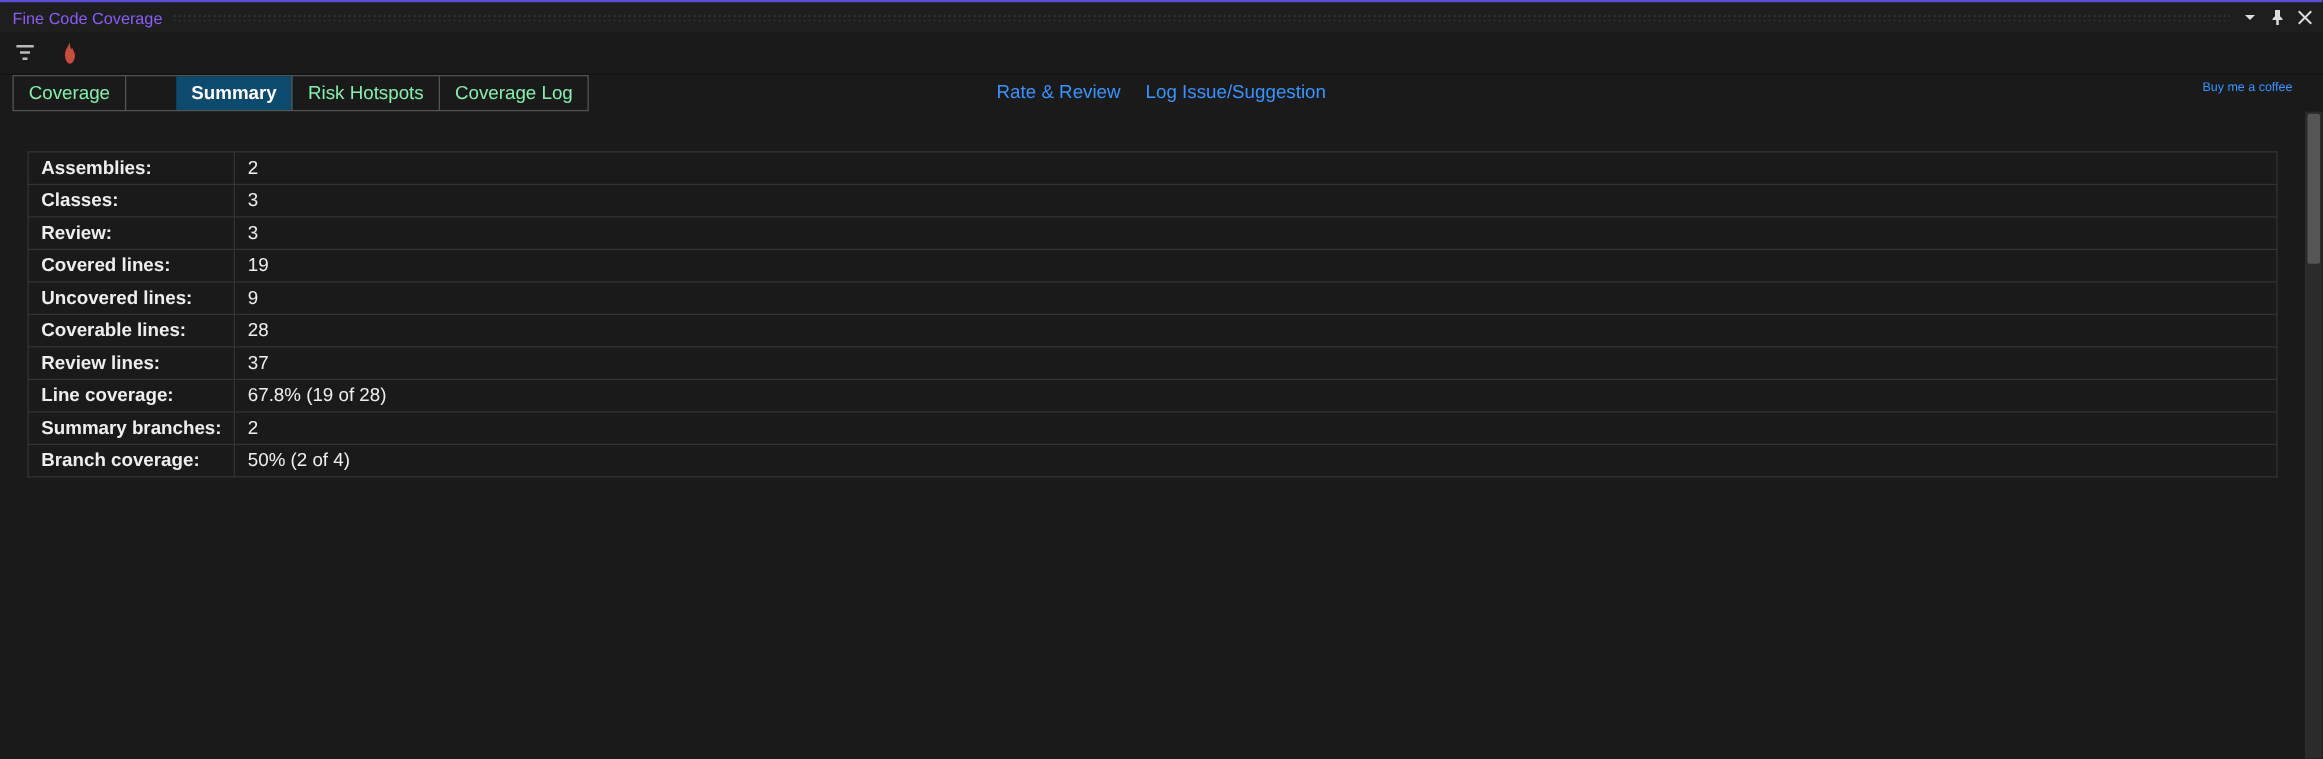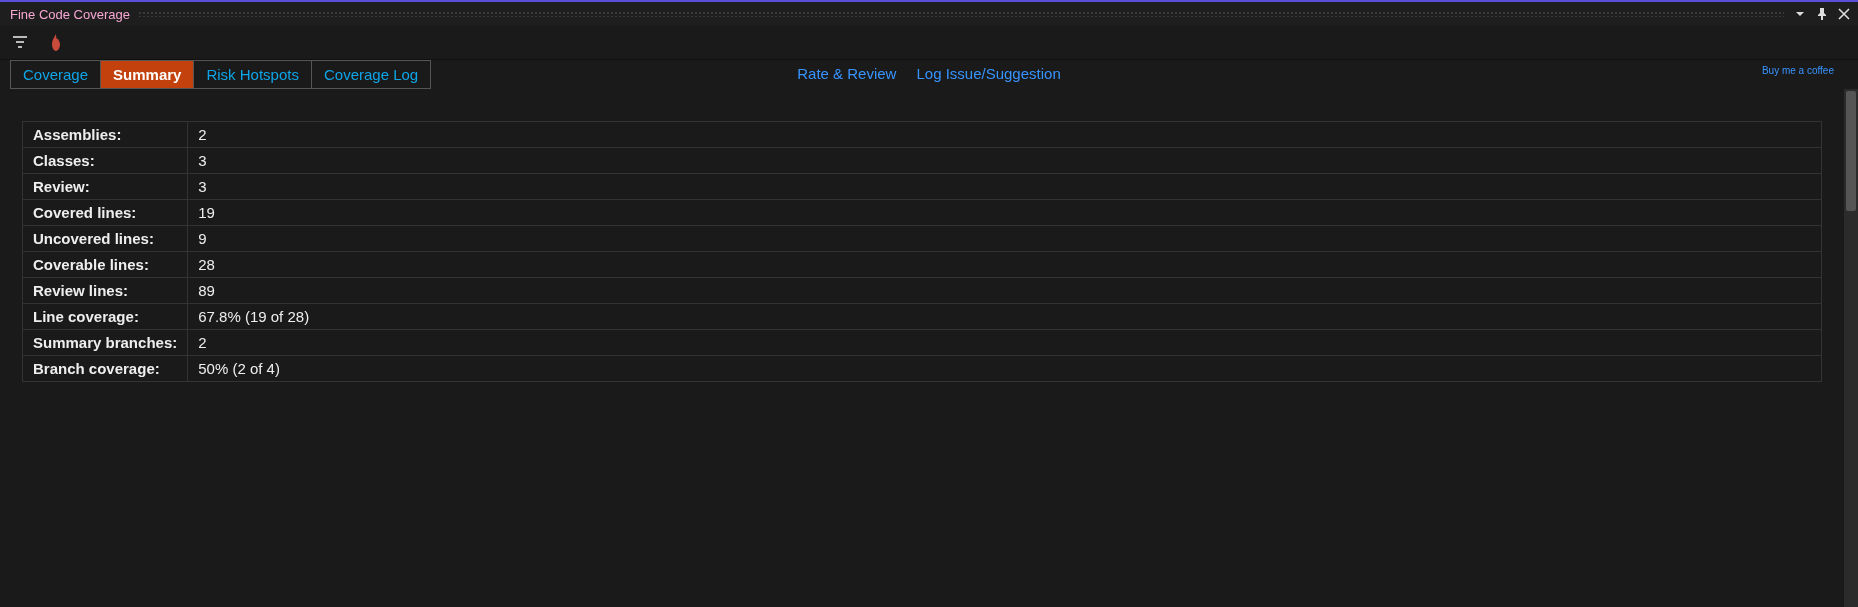--- a/index.html
+++ b/index.html
@@ -17,21 +17,21 @@
     border-top: 2px solid #5a4fd8;
     display: flex;
     flex-direction: column;
   }
   .titlebar {
     height: 24px;
     background: #1e1e1e;
     display: flex;
     align-items: center;
     padding: 0 6px;
-    color: #f9a8d4;
+    color: #8b5cf6;
     font-size: 13px;
     position: relative;
   }
   .titlebar-title { padding-left: 4px; white-space: nowrap; }
   .titlebar-dots {
     flex: 1;
     margin: 0 8px;
     height: 6px;
     background-image: radial-gradient(circle, #3a3a3a 0.8px, transparent 0.8px);
     background-size: 4px 4px;
@@ -60,30 +60,31 @@
     display: flex;
     align-items: stretch;
     background: #1a1a1a;
     padding: 0 10px 0 10px;
     position: relative;
   }
   .tabs { display: flex; border: 1px solid #555; }
   .tab {
     padding: 5px 12px;
     font-size: 15px;
-    color: #0ea5e9;
+    color: #86efac;
     border-right: 1px solid #555;
     cursor: default;
     user-select: none;
   }
   .tab:last-child { border-right: none; }
   .tab.active {
     font-weight: 600;
     color: #fff;
-    background: #c2410c;
+    background: #0c4a6e;
+    margin-left: 40px;
   }
   .center-links {
     position: absolute;
     left: 50%;
     transform: translateX(-50%);
     top: 5px;
     display: flex;
     gap: 20px;
     font-size: 15px;
   }
@@ -217,21 +218,21 @@
           <tr>
             <td class="label">Uncovered lines:</td>
             <td>9</td>
           </tr>
           <tr>
             <td class="label">Coverable lines:</td>
             <td>28</td>
           </tr>
           <tr>
             <td class="label">Review lines:</td>
-            <td>89</td>
+            <td>37</td>
           </tr>
           <tr>
             <td class="label">Line coverage:</td>
             <td>67.8% (19 of 28)</td>
           </tr>
           <tr>
             <td class="label">Summary branches:</td>
             <td>2</td>
           </tr>
           <tr>

